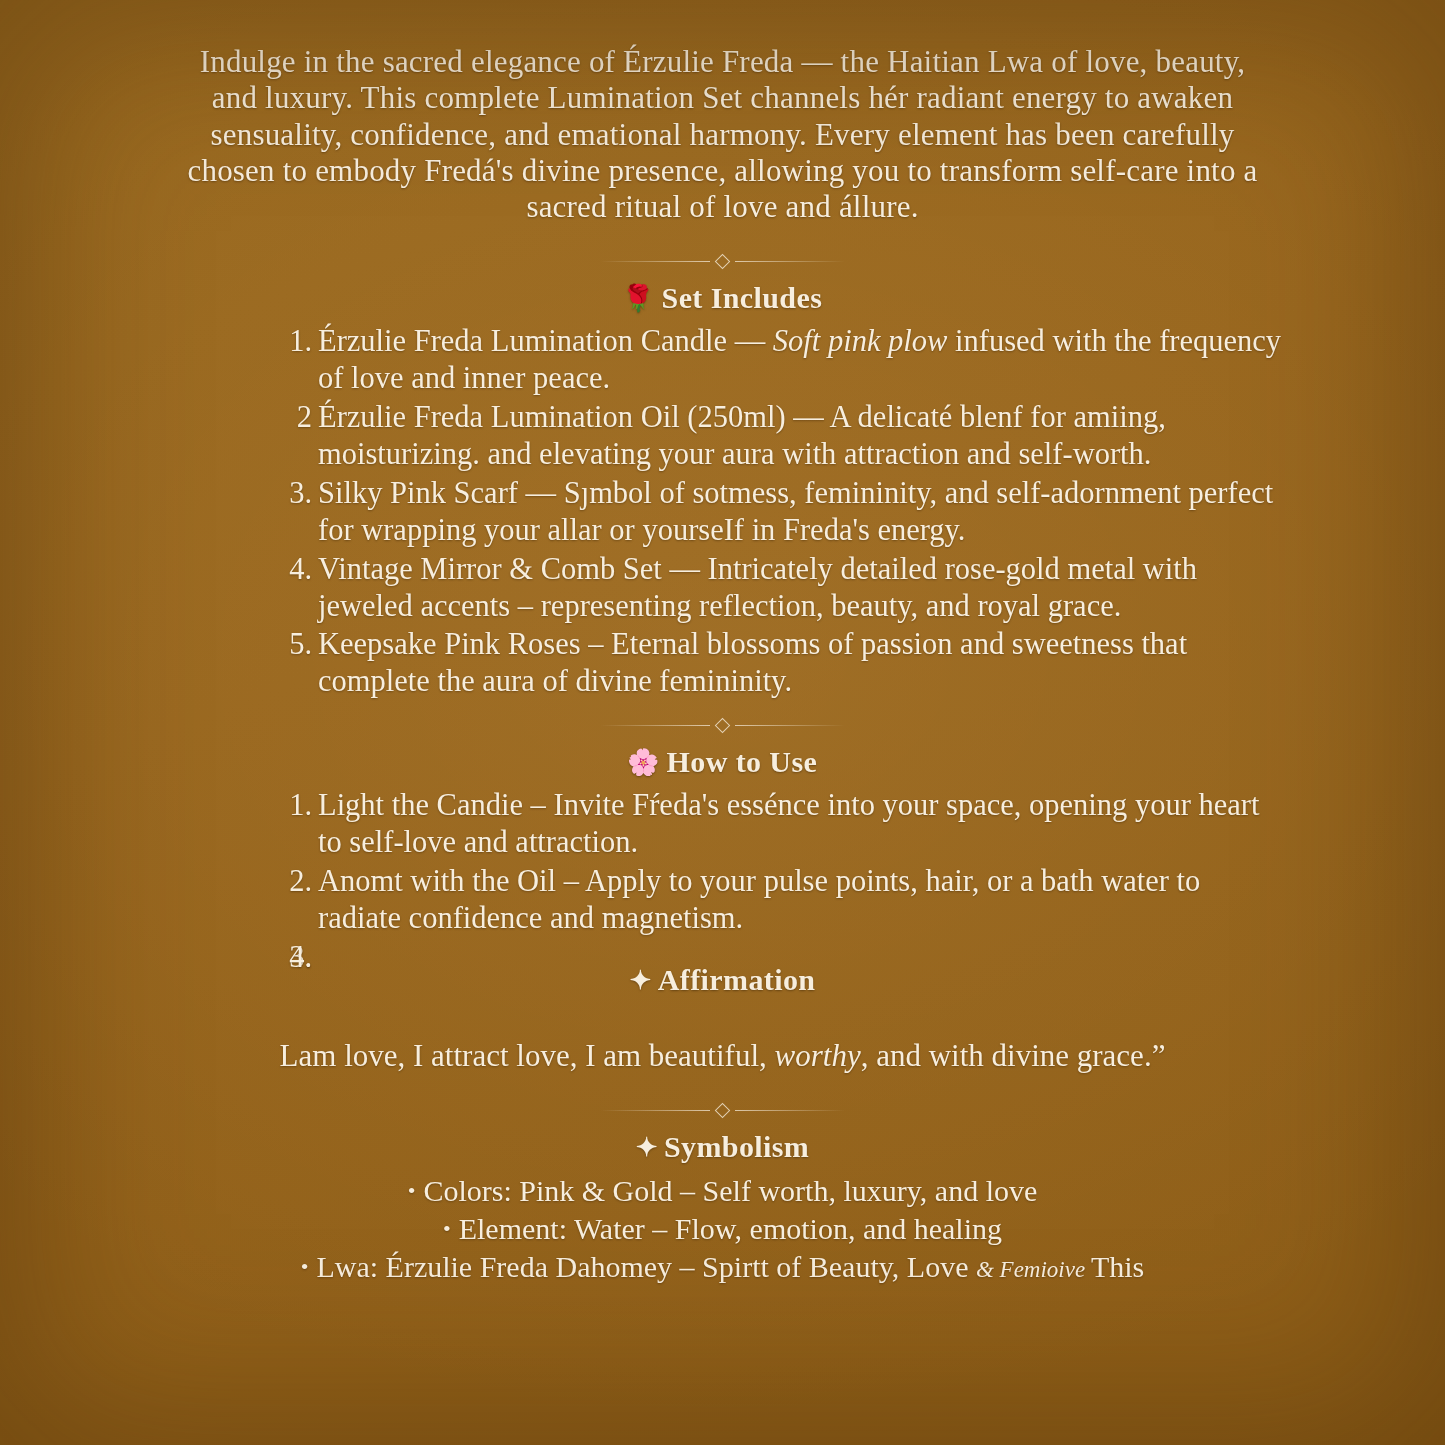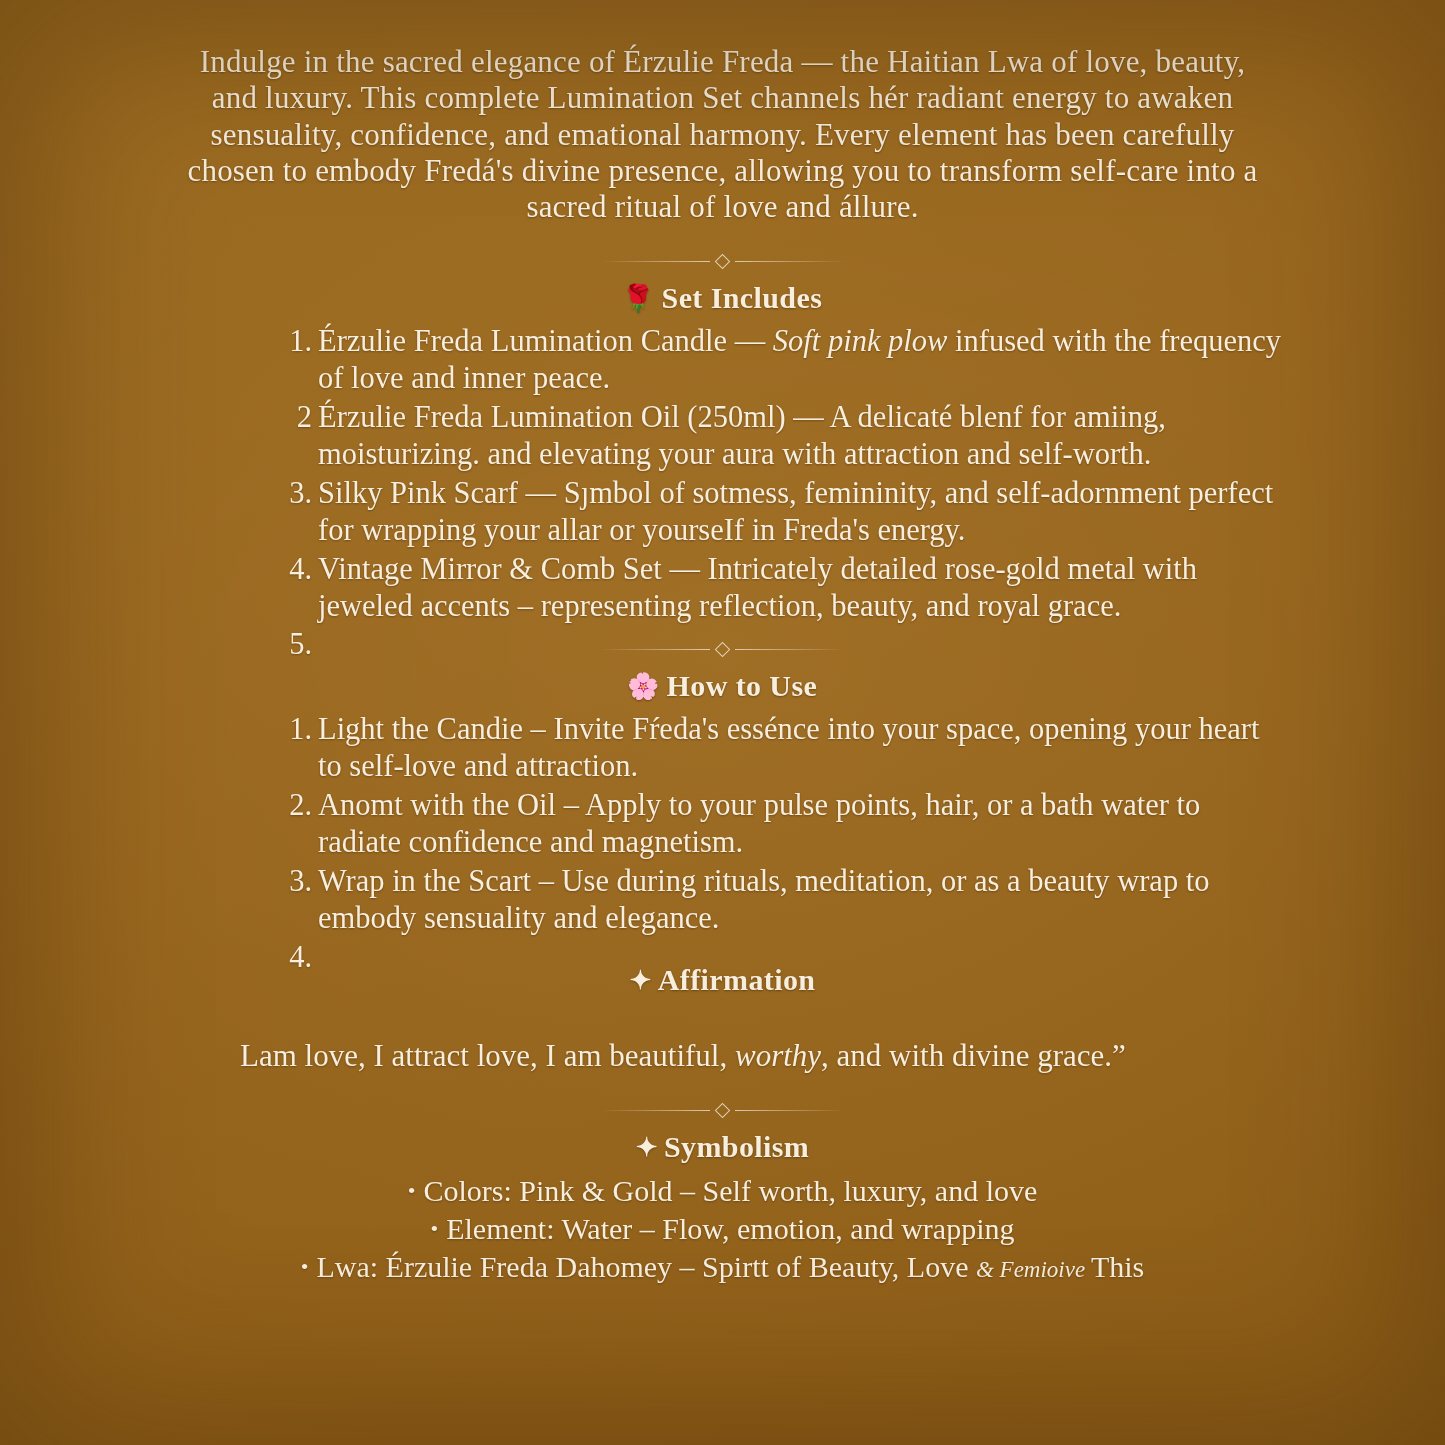--- a/index.html
+++ b/index.html
@@ -90,20 +90,21 @@
     top: 0;
     width: 34px;
     text-align: right;
   }
   ol.list li .txt i {
   }
   .affirm-wrap {
     margin-top: 26px;
   }
   .affirm {
+    text-align: center;
     font-size: 31px;
     line-height: 1.2;
     text-shadow: 0 1px 2px rgba(60, 35, 5, 0.45);
     padding: 0 90px;
     margin-top: 40px;
   }
   .affirm i { font-style: italic; }
   ul.sym {
     list-style: none;
     margin: 0;
@@ -159,20 +160,21 @@
     <li>
       <span class="num">3.</span>
       <span class="txt">Silky Pink Scarf — Sȷmbol of sotmess, femininity, and self-adornment perfect for wrapping your allar or yourseIf in Freda's energy.</span>
     </li>
     <li>
       <span class="num">4.</span>
       <span class="txt">Vintage Mirror &amp; Comb Set — Intricately detailed rose-gold metal with jeweled accents – representing reflection, beauty, and royal grace.</span>
     </li>
     <li>
       <span class="num">5.</span>
+      <span class="txt">Keepsake Pink Roses – Eternal blossoms of passion and sweetness that complete the aura of divine femininity.</span>
     </li>
   </ol>
 
   <div class="divider">
     <span class="bar"></span>
     <span class="dot"></span>
     <span class="bar right"></span>
   </div>
 
   <div class="section-head">
@@ -183,21 +185,20 @@
     <li>
       <span class="num">1.</span>
       <span class="txt">Light the Candie – Invite Fŕeda's essénce into your space, opening your heart to self-love and attraction.</span>
     </li>
     <li>
       <span class="num">2.</span>
       <span class="txt">Anomt with the Oil – Apply to your pulse points, hair, or a bath water to radiate confidence and magnetism.</span>
     </li>
     <li>
       <span class="num">3.</span>
-      <span class="txt">Wrap in the Scart – Use during rituals, meditation, or as a beauty wrap to embody sensuality and elegance.</span>
     </li>
     <li>
       <span class="num">4.</span>
     </li>
   </ol>
 
   <div class="affirm-wrap">
     <div class="section-head">
       <span class="emoji">✦</span><span>Affirmation</span>
     </div>
@@ -212,21 +213,21 @@
 
   <div class="section-head">
     <span class="emoji">✦</span><span>Symbolism</span>
   </div>
 
   <ul class="sym">
     <li>
       <span class="bullet">•</span><span>Colors: Pink &amp; Gold – Self worth, luxury, and love</span>
     </li>
     <li>
-      <span class="bullet">•</span><span>Element: Water – Flow, emotion, and wrapping</span>
+      <span class="bullet">•</span><span>Element: Water – Flow, emotion, and healing</span>
     </li>
     <li>
       <span class="bullet">•</span><span>Lwa: Érzulie Freda Dahomey – Spirtt of Beauty, Love </span><span class="small">&amp; Femioive </span><span>This</span>
     </li>
   </ul>
 
   <div class="vignette"></div>
 </div>
 
 </body></html>

